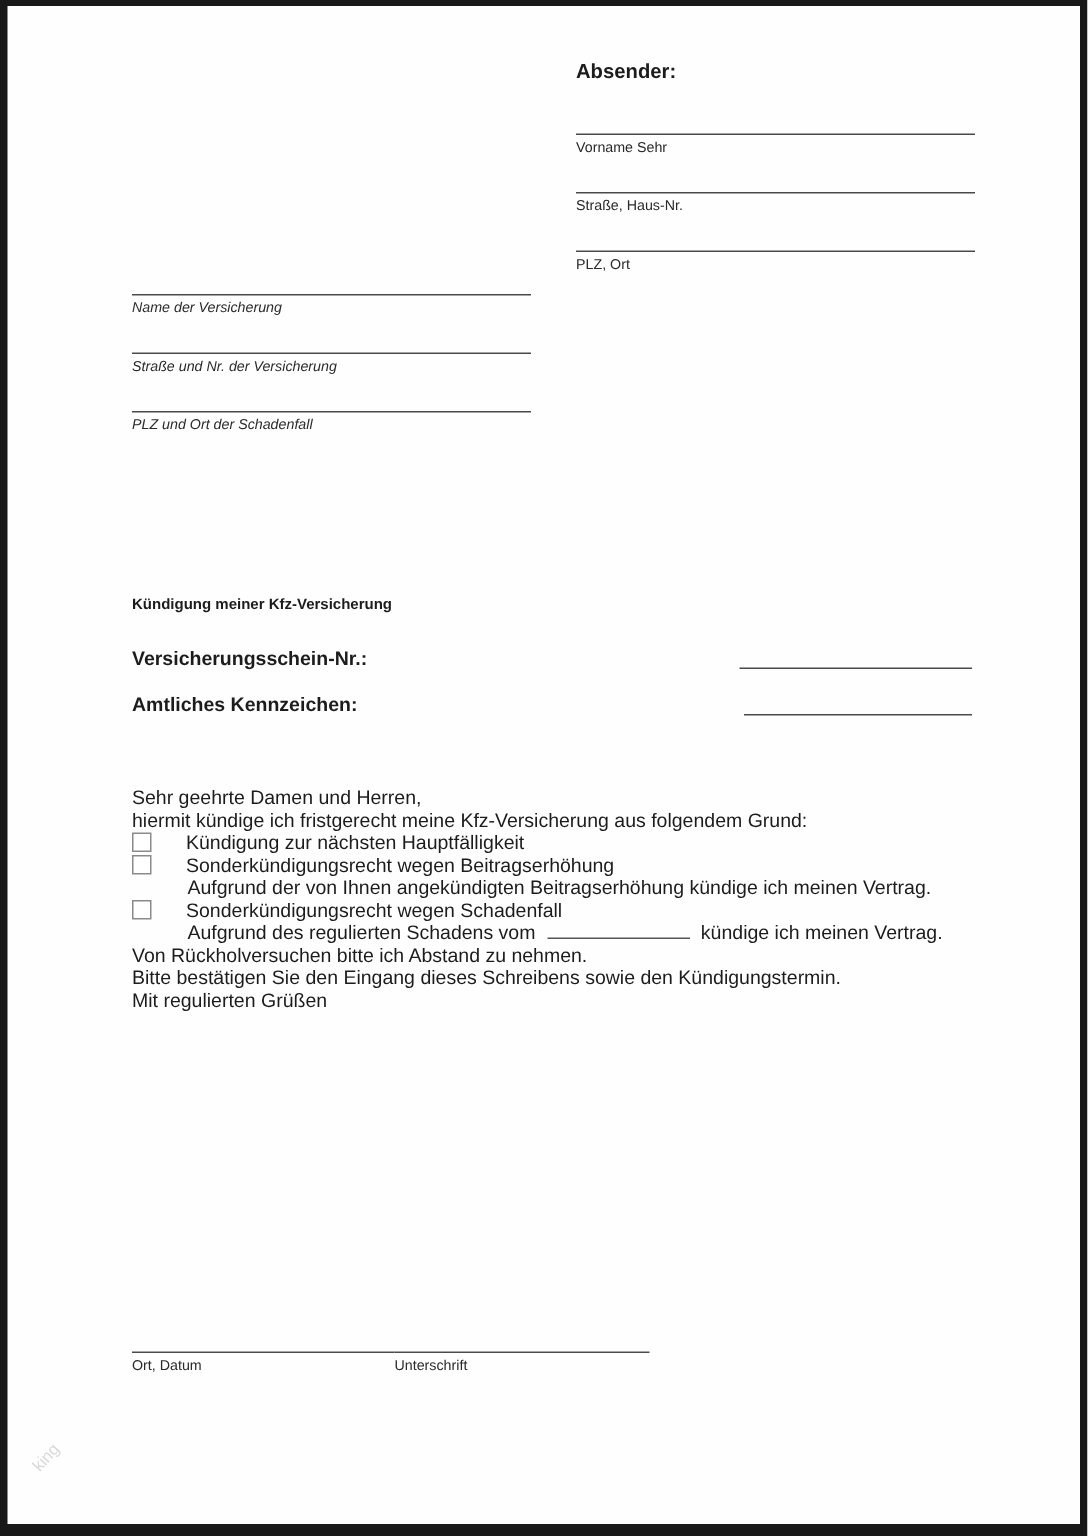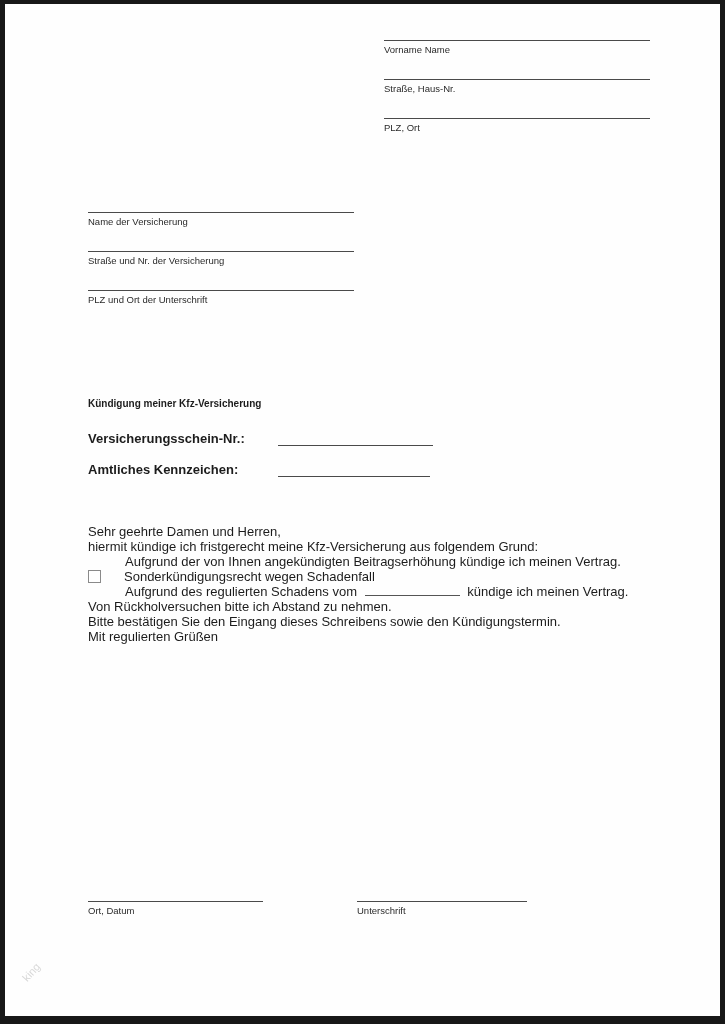--- a/index.html
+++ b/index.html
@@ -19,102 +19,111 @@
 
   
   .field { margin-bottom:24px; }
   .field .line { border-bottom:1px solid #4a4a4a; height:1px; }
   .field .flabel { font-size:9.5px; color:#2a2a2a; margin-top:3px; line-height:11px; }
 
   .sender-title { font-size:13.5px; font-weight:bold; margin-bottom:34px; }
 
   
   .subject-heading { font-size:10px; font-weight:bold; margin-bottom:19px; }
-  .subject-row { display:flex; align-items:flex-end; margin-bottom:13px; height:18px; }
+  .subject-row { display:flex; align-items:flex-end; margin-bottom:13px; height:18px;justify-content:space-between; }
   .subject-row .slabel { font-size:13px; font-weight:bold; width:190px; }
   .subject-row .sblank { display:inline-block; border-bottom:1px solid #4a4a4a; height:14px; }
   .sblank-w1 { width:155px; }
   .sblank-w2 { width:152px; }
 
   
   .body-block { display:flex; flex-direction:column; font-size:13px; line-height:15px; width:562px; }
   .cb-row { display:flex; align-items:center; }
   .cb { width:13px; height:13px; border:1px solid #8a8a8a; background:#ffffff; flex:0 0 auto; }
   .cb-label { margin-left:23px; }
   .note { margin-left:37px; }
   .inline-blank { display:inline-block; width:95px; border-bottom:1px solid #555; height:12px; margin:0 4px; vertical-align:baseline; }
 
   
-  .sig-block { display:flex; column-gap:94px; }
+  .sig-block { display:flex; }
   .sig-col .line { border-top:1px solid #4a4a4a; }
   .sig-col .flabel { font-size:9.5px; color:#2a2a2a; margin-top:3px; }
   .sig-col-left { width:175px; }
   .sig-col-right { width:170px; }
 
   .watermark {
     position:absolute; left:16px; top:962px;
     transform:rotate(-48deg);
     font-size:11px; color:#d9d9d9;
     pointer-events:none;
   }
 </style>
 </head>
 <body>
 
 <div class="page">
 
   <div class="abs" style="left:379px; top:36px; width:266px;">
+    <div class="sender-title">Absender:</div>
 
     <div class="field">
       <div class="line"></div>
-      <div class="flabel">Vorname Name</div>
+      <div class="flabel">Vorname Sehr</div>
     </div>
     <div class="field">
       <div class="line"></div>
       <div class="flabel">Straße, Haus-Nr.</div>
     </div>
     <div class="field">
       <div class="line"></div>
       <div class="flabel">PLZ, Ort</div>
     </div>
   </div>
 
-  <div class="abs" style="left:83px; top:208px; width:266px;">
+  <div class="abs" style="left:83px; top:192px; width:266px;font-style:italic;">
     <div class="field">
       <div class="line"></div>
       <div class="flabel">Name der Versicherung</div>
     </div>
     <div class="field">
       <div class="line"></div>
       <div class="flabel">Straße und Nr. der Versicherung</div>
     </div>
     <div class="field">
       <div class="line"></div>
-      <div class="flabel">PLZ und Ort der Unterschrift</div>
+      <div class="flabel">PLZ und Ort der Schadenfall</div>
     </div>
   </div>
 
   <div class="abs" style="left:83px; top:394px; width:560px;">
     <div class="subject-heading">Kündigung meiner Kfz-Versicherung</div>
 
     <div class="subject-row">
       <span class="slabel">Versicherungsschein-Nr.:</span>
       <span class="sblank sblank-w1"></span>
     </div>
     <div class="subject-row">
       <span class="slabel">Amtliches Kennzeichen:</span>
       <span class="sblank sblank-w2"></span>
     </div>
   </div>
 
   <div class="abs body-block" style="left:83px; top:520px;">
     <p>Sehr geehrte Damen und Herren,</p>
     <p>hiermit kündige ich fristgerecht meine Kfz-Versicherung aus folgendem Grund:</p>
 
+    <div class="cb-row">
+      <span class="cb"></span>
+      <span class="cb-label">Kündigung zur nächsten Hauptfälligkeit</span>
+    </div>
 
+    <div class="cb-row">
+      <span class="cb"></span>
+      <span class="cb-label">Sonderkündigungsrecht wegen Beitragserhöhung</span>
+    </div>
 
     <p class="note">Aufgrund der von Ihnen angekündigten Beitragserhöhung kündige ich meinen Vertrag.</p>
 
     <div class="cb-row">
       <span class="cb"></span>
       <span class="cb-label">Sonderkündigungsrecht wegen Schadenfall</span>
     </div>
 
     <p class="note">
       <span>Aufgrund des regulierten Schadens vom</span>

